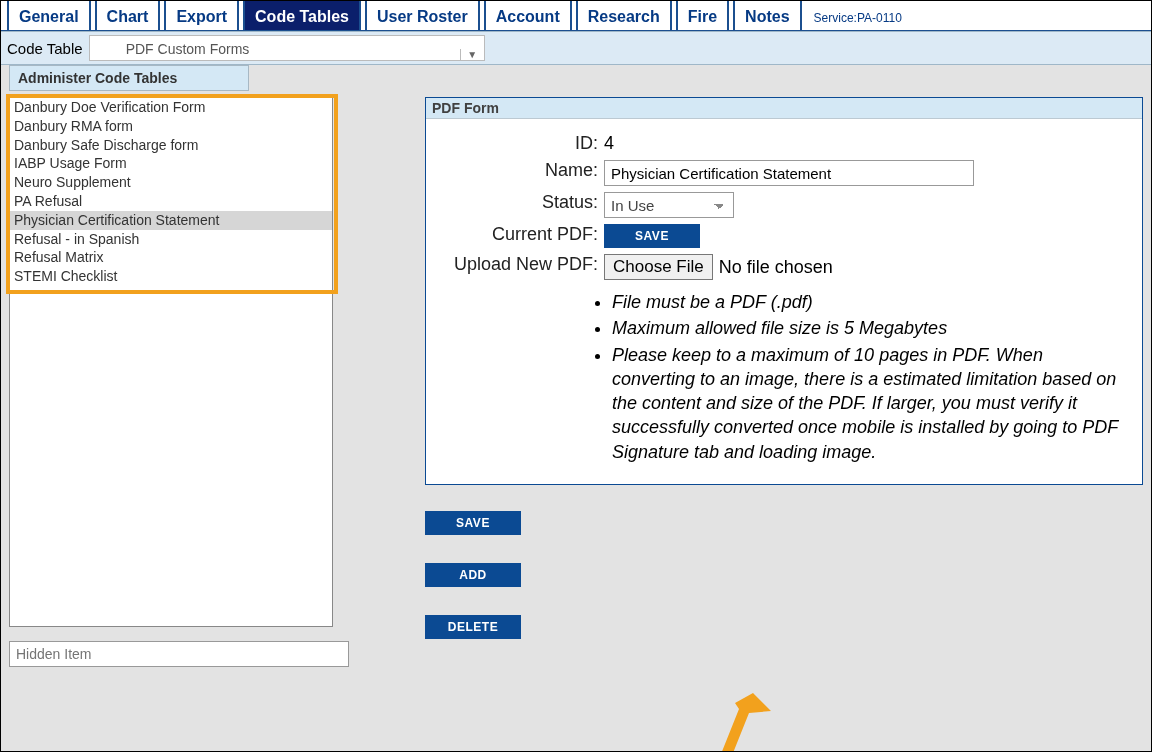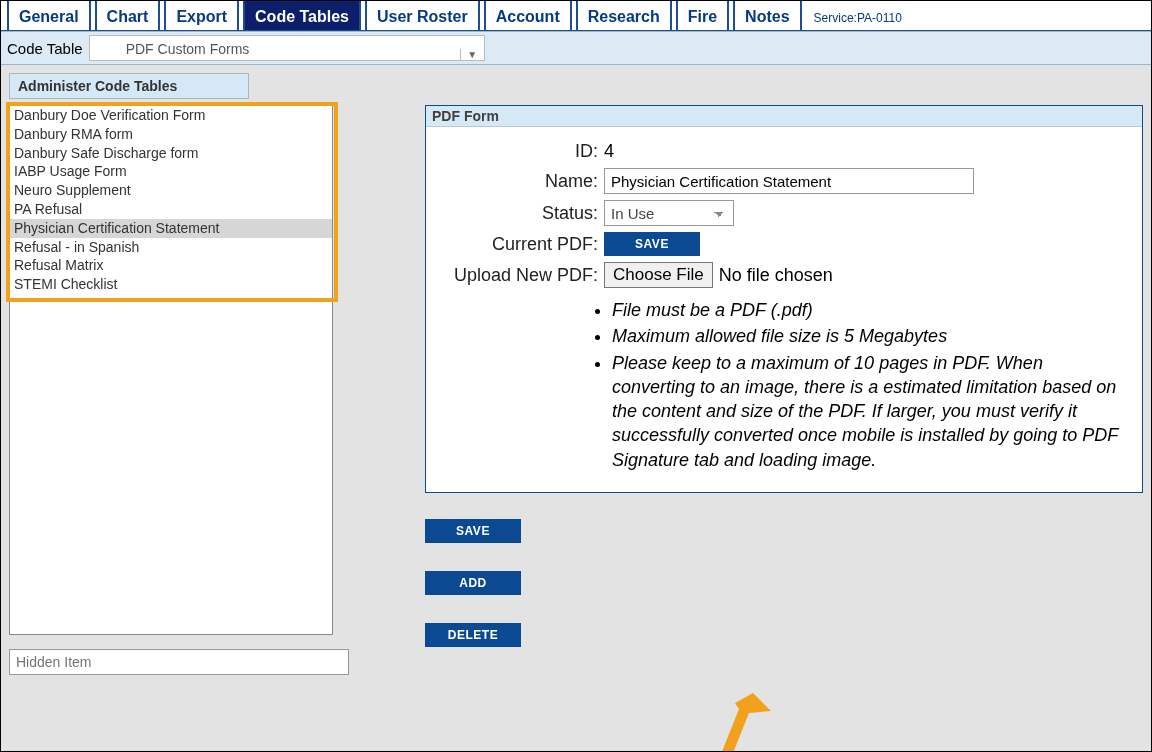--- a/index.html
+++ b/index.html
@@ -9,36 +9,36 @@
   .tab { border: 2px solid #1b4f8f; border-bottom: none; border-radius: 6px 6px 0 0; padding: 11px 10px 4px; margin-right: 4px; font-size: 16px; font-weight: bold; color: #063a84; background: #fff; cursor: pointer; }
   .tab.active { background: #0b1f6b; color: #fff; }
   .service { margin-left: 8px; font-size: 12px; color: #063a84; align-self: center; }
   
   .ctrow { display: flex; align-items: center; height: 34px; background: #dceaf5; border: 1px solid #9fb7c8; border-left: none; border-right: none; padding-left: 6px; }
   .ctlabel { font-size: 15px; color: #000000; margin-right: 6px; }
   .select-wrap { display: flex; align-items: flex-end; height: 26px; width: 396px; background: #fff; border: 1px solid #bbb; padding-left: 28px; }
   .select-text { flex: 1; padding: 3px 8px; color: #555; font-size: 14px; }
   .select-btn { width: 24px; border-left: 1px solid #bbb; display: flex; align-items: center; justify-content: center; color: #666; font-size: 10px; }
   
-  .bodyarea { position: relative; padding: 8px 8px; height: calc(100% - 64px); }
+  .bodyarea { position: relative; padding: 0 8px; height: calc(100% - 64px); }
   .panel-title { background: #d4e8f5; border: 1px solid #a7b8c4; padding: 4px 8px; font-size: 14px; font-weight: bold; color: #333; width: 240px; }
   .cols { display: flex; margin-top: 6px; height: 560px; }
   
   .listwrap { position: relative; width: 332px; }
   .listbox { background: #fff; border: 1px solid #888; width: 324px; height: 530px; overflow-y: scroll; font-size: 14px; color: #333; }
   .listitem { padding: 1px 4px; cursor: pointer; line-height: 1.2; }
   .listitem.selected { background: #d6d6d6; }
   .highlight { position: absolute; left: -3px; top: -3px; width: 332px; height: 200px; border: 4px solid #f2a11d; pointer-events: none; }
   .hidden-input { margin-top: 14px; width: 340px; height: 26px; border: 1px solid #999; font-size: 14px; padding: 2px 6px; color: #666; }
   
   .formarea { margin-left: 76px; flex: 1; }
   .pdfpanel { border: 1px solid #0b4a93; background: #fff; }
   .pdfhdr { background: #d4e8f5; border-bottom: 1px solid #bcc9d2; padding: 2px 6px; font-size: 14px; font-weight: bold; color: #404040; }
   .pdfbody { padding: 8px 12px 18px; }
-  .frow { display: flex; align-items: center; margin: 6px 0; }
+  .frow { display: flex; margin: 6px 0; }
   .flabel { width: 160px; text-align: right; font-size: 18px; color: #222; margin-right: 6px; }
   .fval { font-size: 18px; }
   .txtinput { width: 370px; height: 26px; border: 1px solid #999; font-size: 15px; padding: 2px 6px; }
   .selinput { width: 130px; height: 26px; border: 1px solid #999; font-size: 15px; padding: 0 22px 0 6px; color: #444; appearance: none; background: linear-gradient(45deg, transparent 50%, #888 50%) calc(100% - 14px) 11px / 5px 5px no-repeat, linear-gradient(-45deg, transparent 50%, #888 50%) calc(100% - 9px) 11px / 5px 5px no-repeat, #fff; }
   .btn-dark { background: #0b4a93; color: #fff; border: none; padding: 5px 0; font-size: 12px; font-weight: bold; letter-spacing: .5px; cursor: pointer; width: 96px; text-align:center; }
   .filebox { display: inline-flex; align-items: center; }
   .choose { border: 1px solid #777; background: #f0f0f0; padding: 2px 8px; font-size: 17px; cursor: pointer; }
   .nofile { margin-left: 6px; font-size: 18px; }
   .notes { margin: 10px 0 0 174px; }
   .notes li { font-size: 18px; font-style: italic; line-height: 1.35; margin-bottom: 2px; }

